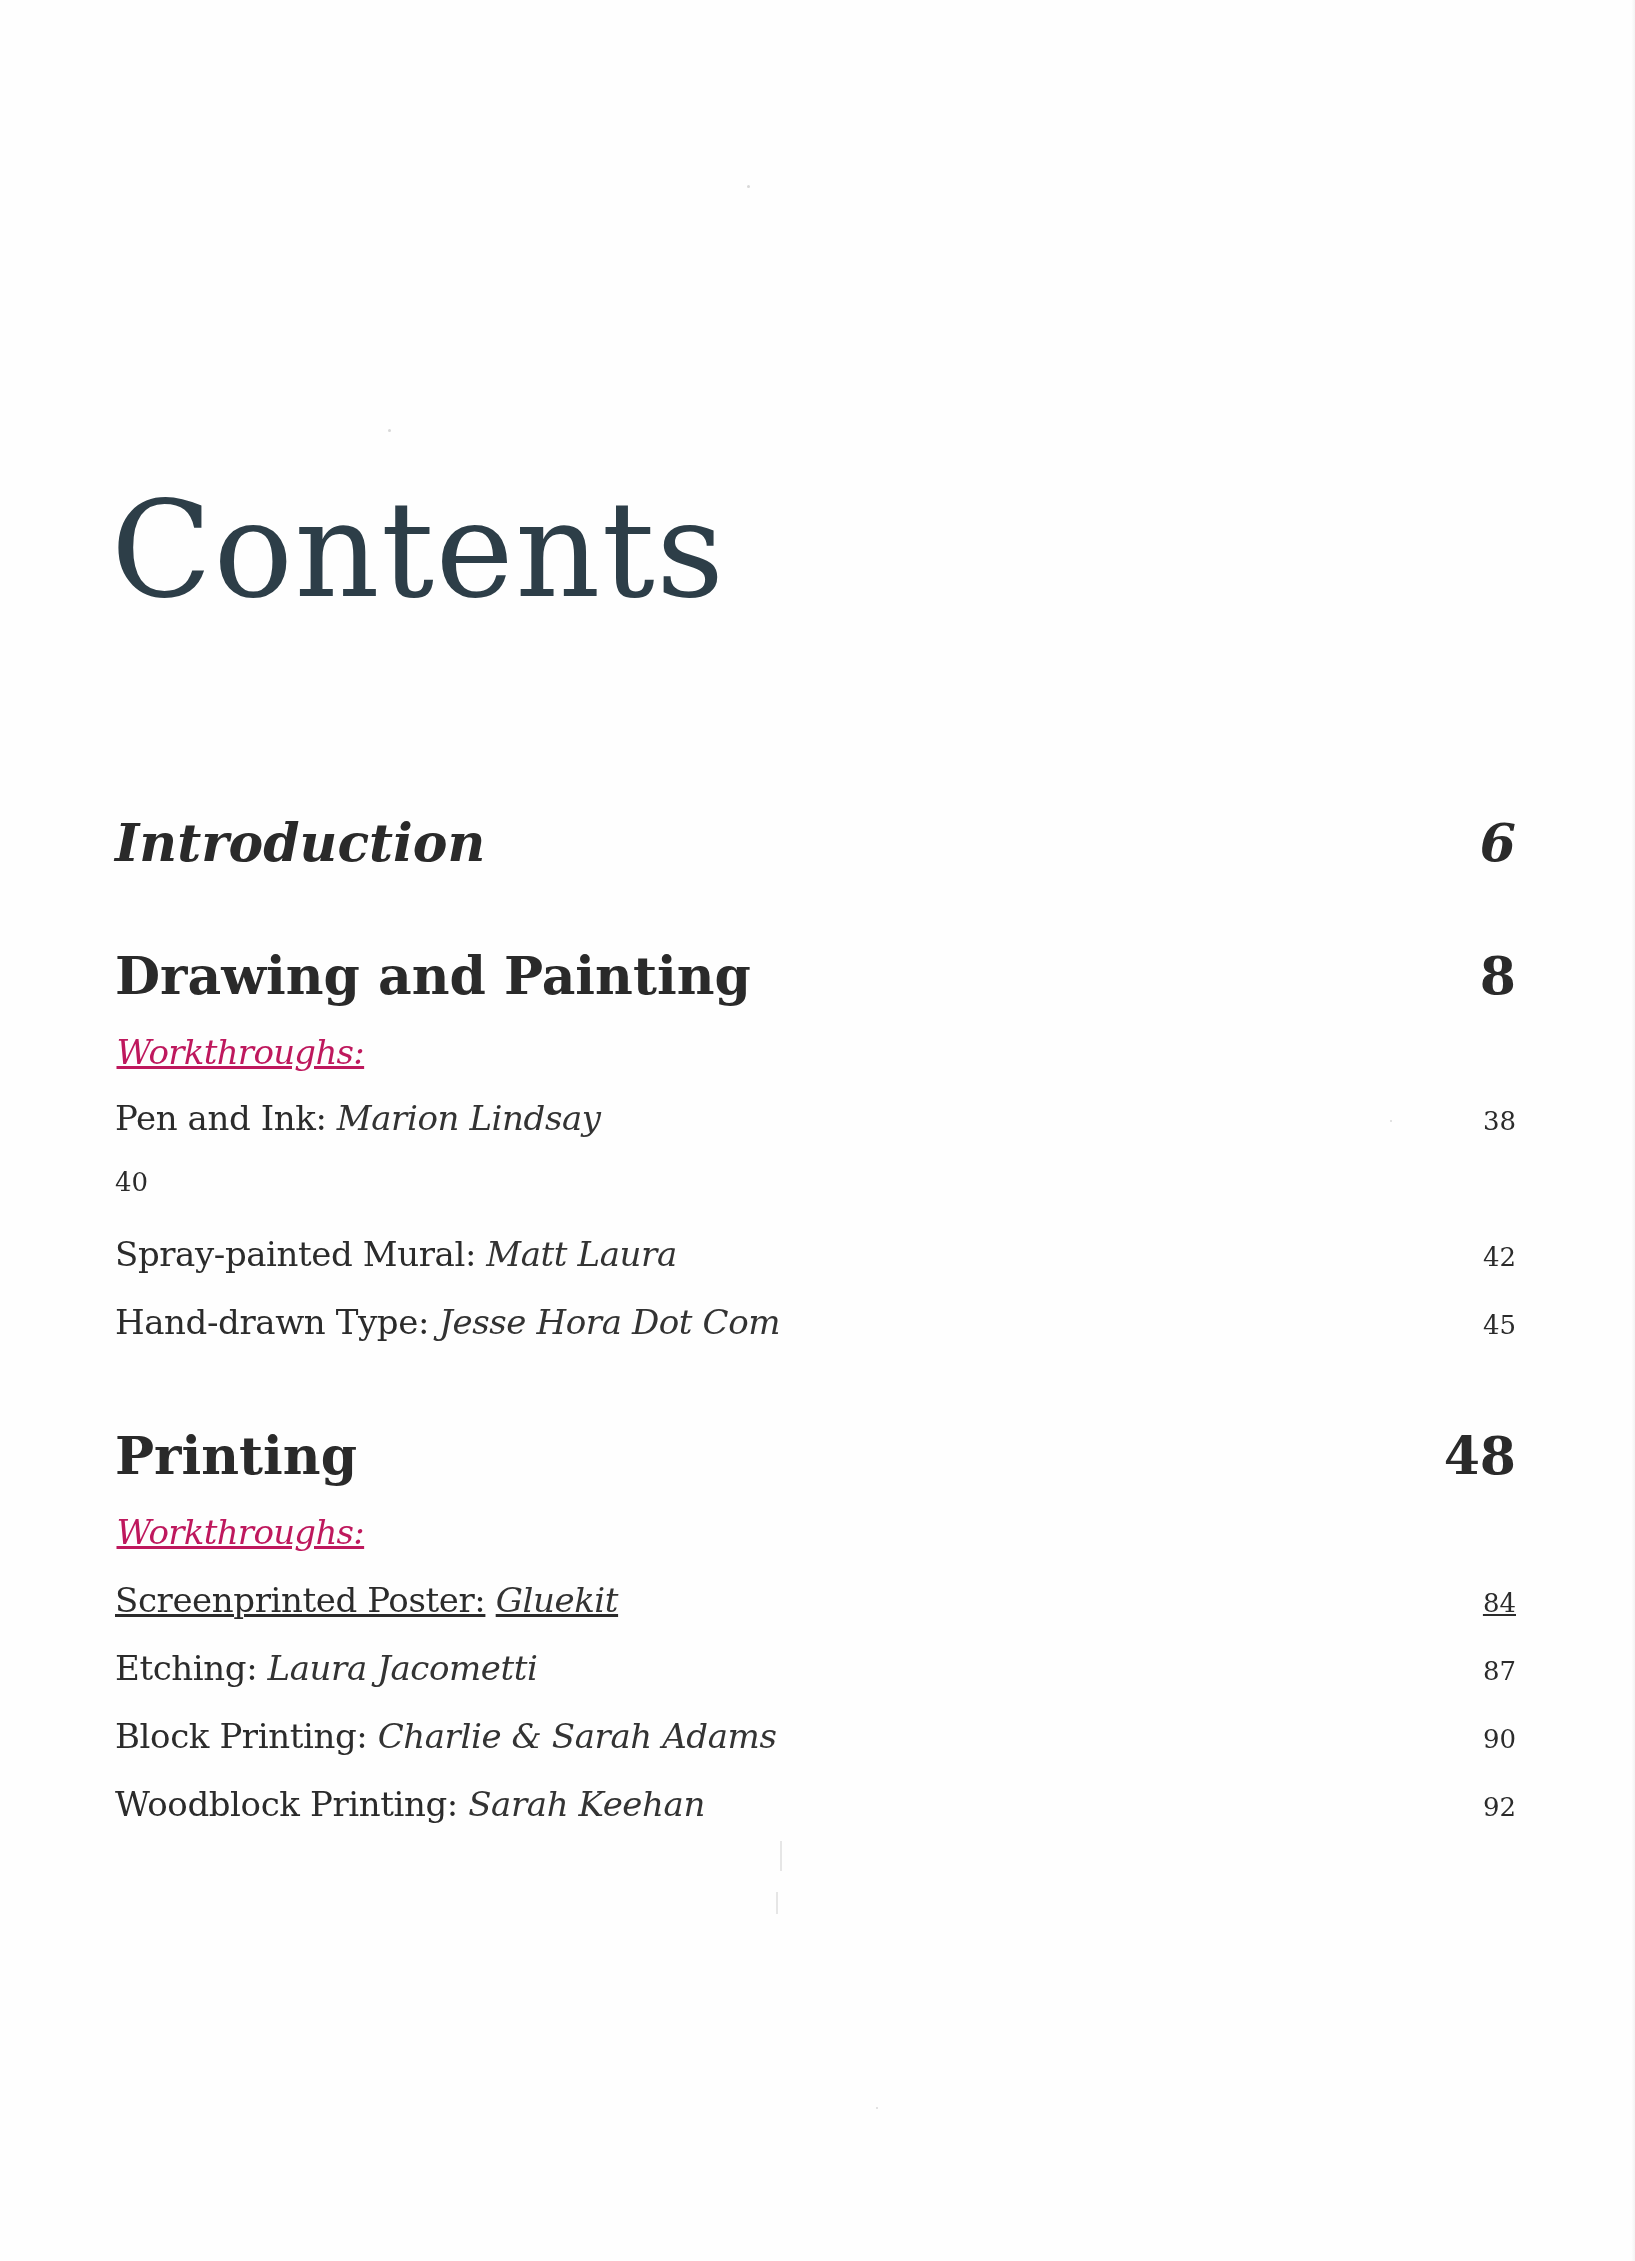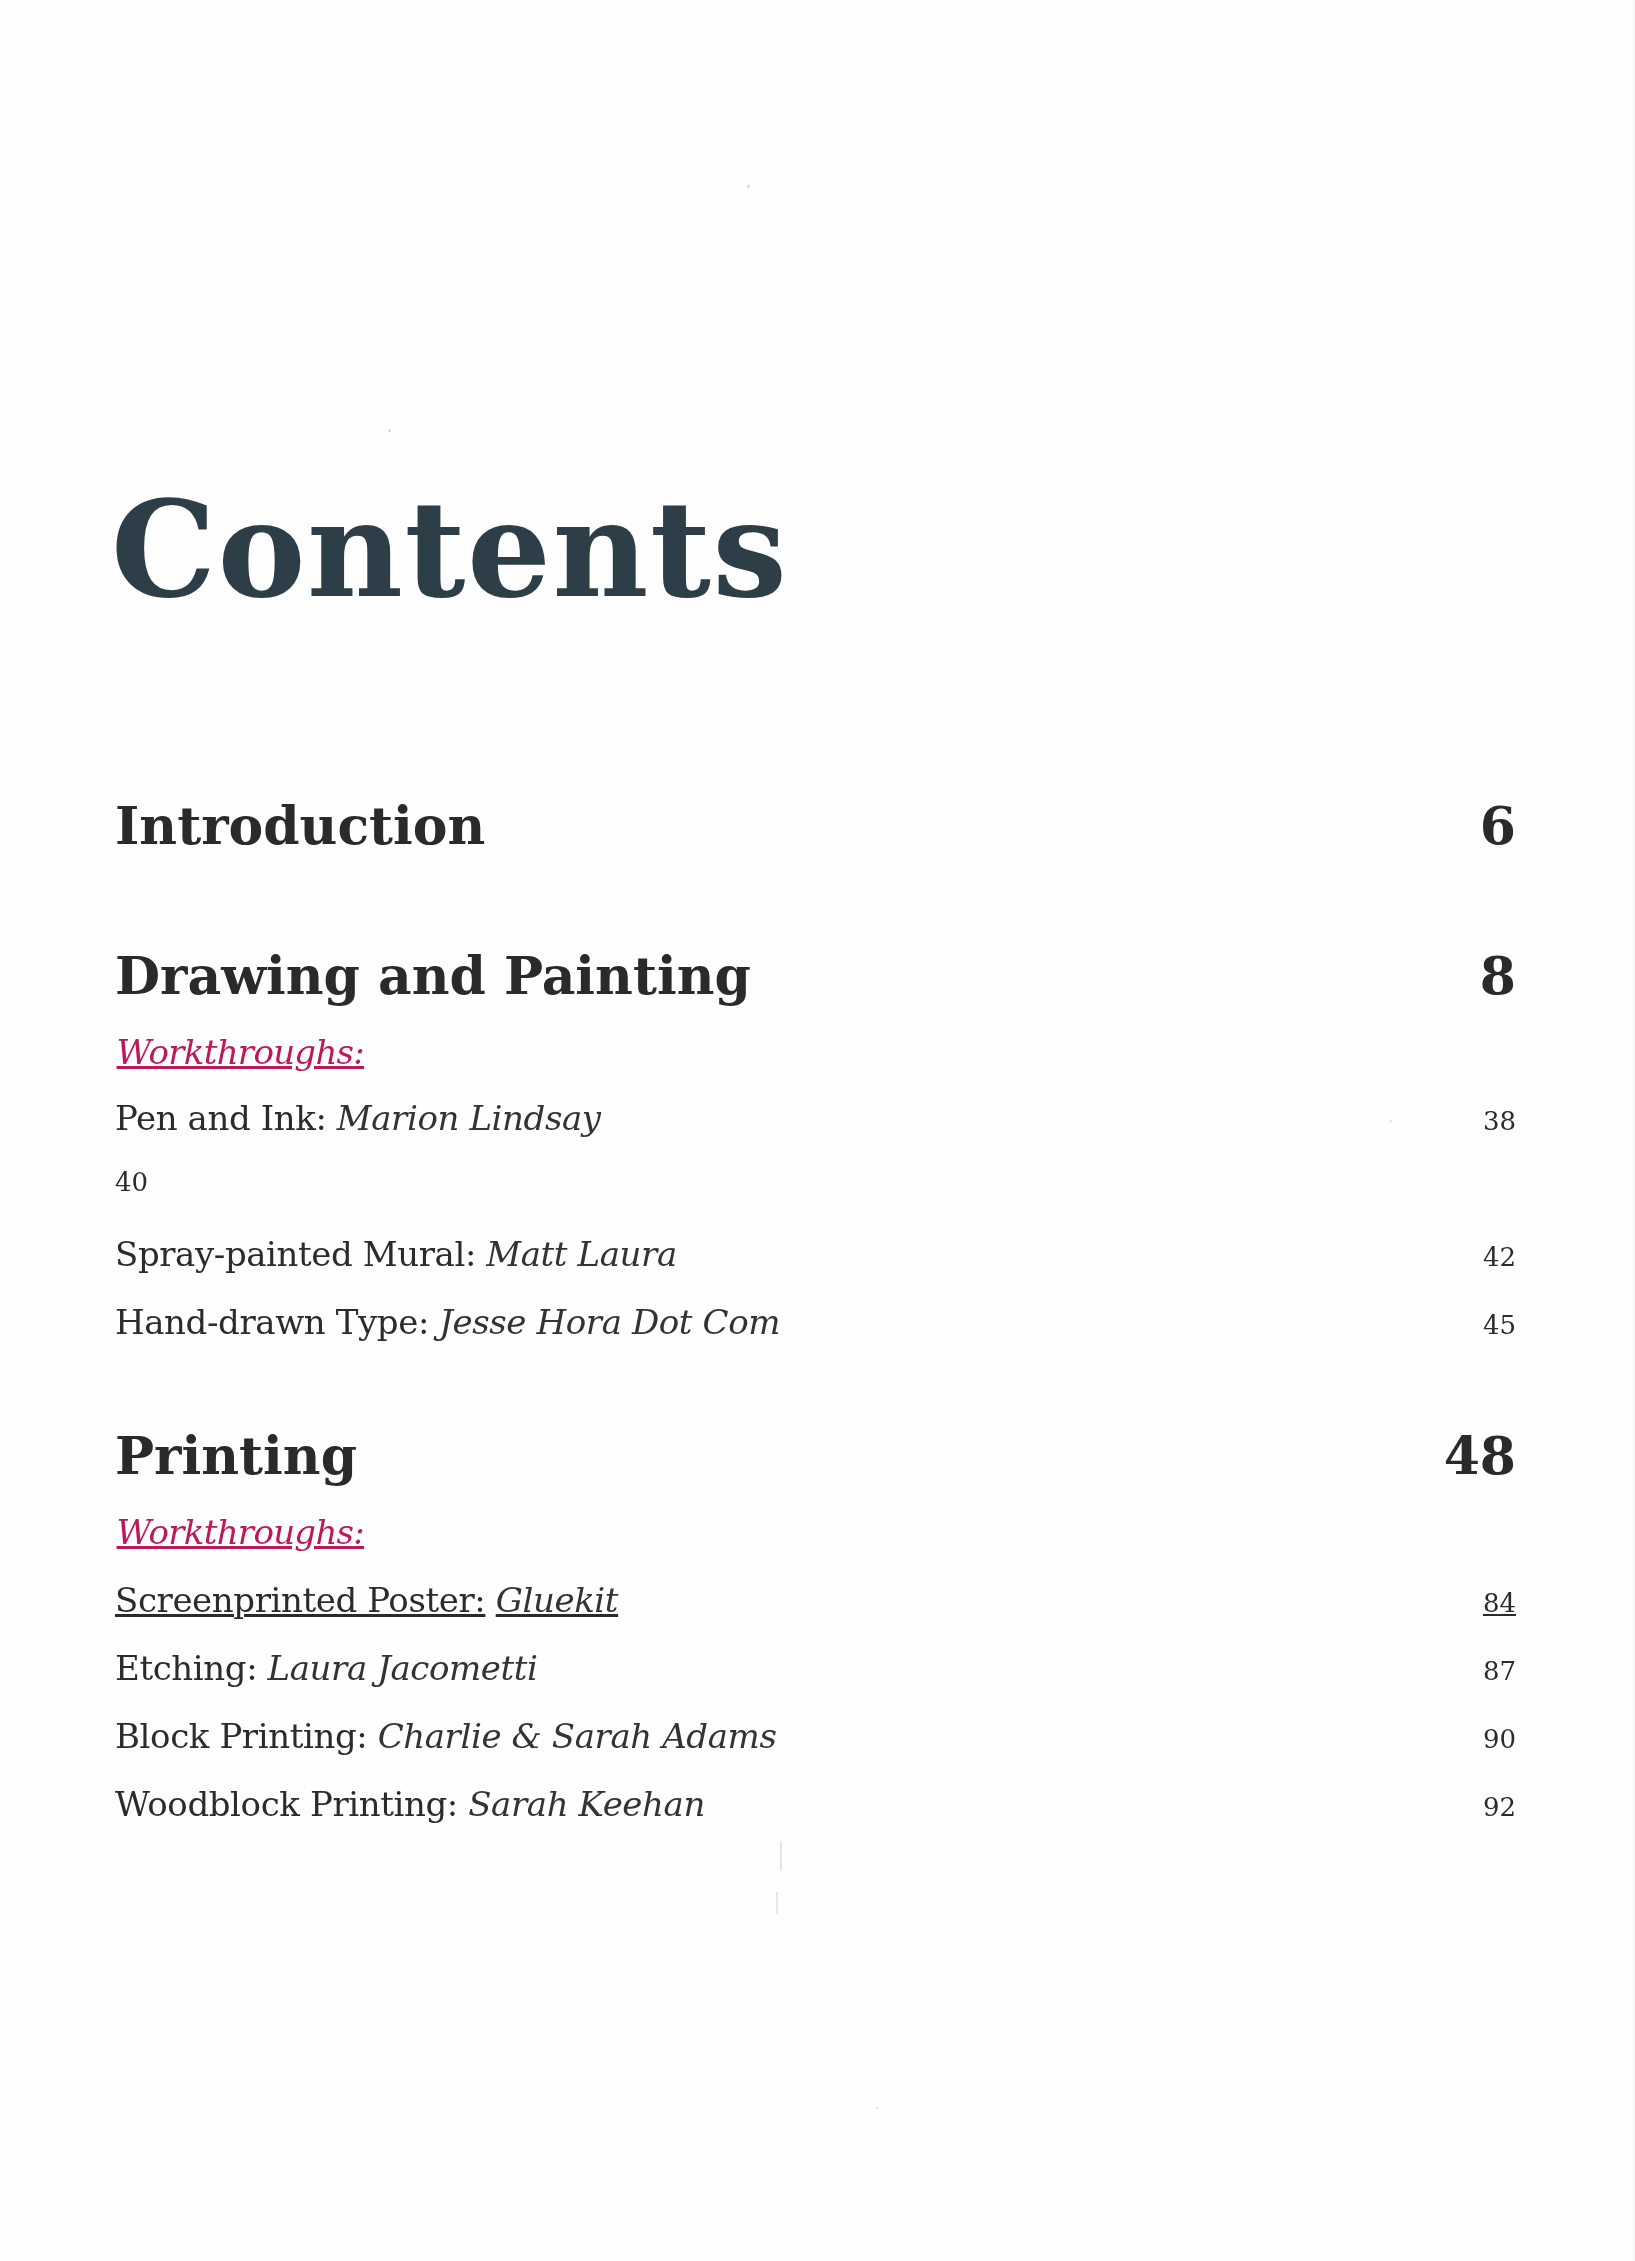--- a/index.html
+++ b/index.html
@@ -28,21 +28,21 @@
       right: 0;
       width: 4.4px;
       height: 2261px;
       background: linear-gradient(to right, #ffffff, #f3f3f3);
     }
     .title {
       position: absolute;
       left: 111px;
       top: 484px;
       font-size: 132px;
-      font-weight: bold;
+      font-weight: normal;
       letter-spacing: 1.5px;
       line-height: 1;
       margin: 0;
       color: #2d3e48;
     }
     .toc {
       position: absolute;
       left: 115px;
       top: 0;
       width: 1401px;
@@ -122,21 +122,21 @@
   <div class="speck" style="left:388px;top:429px;"></div>
   <div class="speck" style="left:1390px;top:1120px;width:2.2px;height:2.2px;"></div>
   <div class="speck" style="left:876px;top:2107px;width:2.2px;height:2.2px;"></div>
   <div class="faint-line" style="left:780px;top:1841px;height:30px;"></div>
   <div class="faint-line" style="left:776px;top:1892px;height:22px;"></div>
 
   <h1 class="title">Contents</h1>
 
   <div class="toc">
 
-    <div class="section-head" style="top:800px;">
+    <div class="section-head" style="top:817px;font-style:italic;">
       <span>Introduction</span>
       <span class="page-num">6</span>
     </div>
 
     <div class="section-head" style="top:950px;">
       <span>Drawing and Painting</span>
       <span class="page-num">8</span>
     </div>
     <div class="sub-label" style="top:1035px;">Workthroughs:</div>
 

